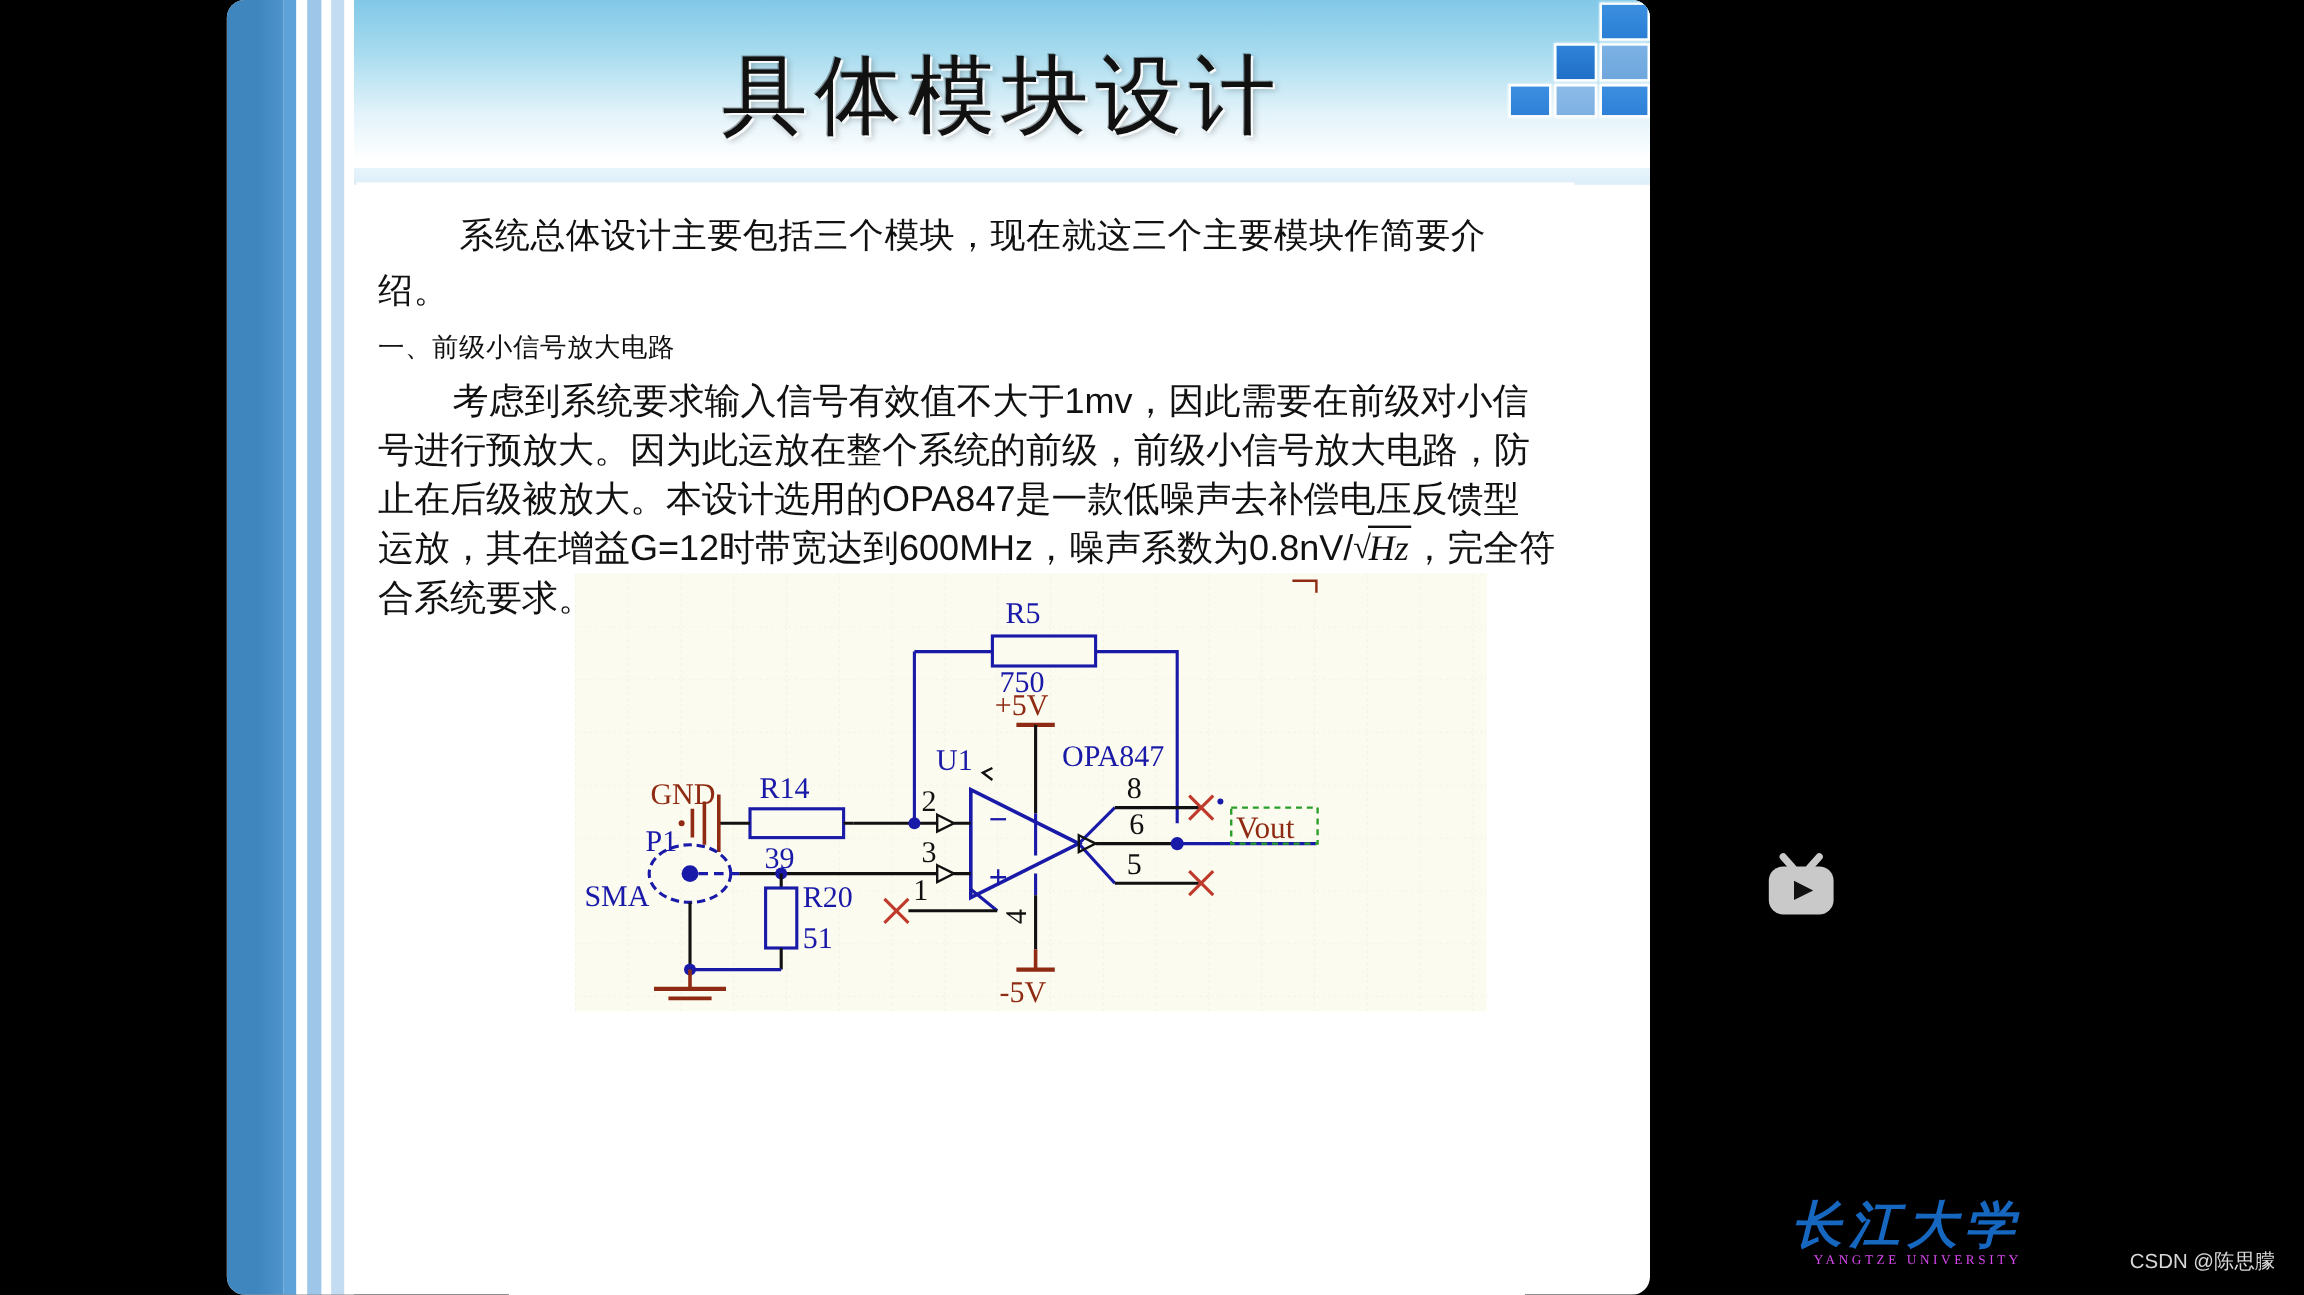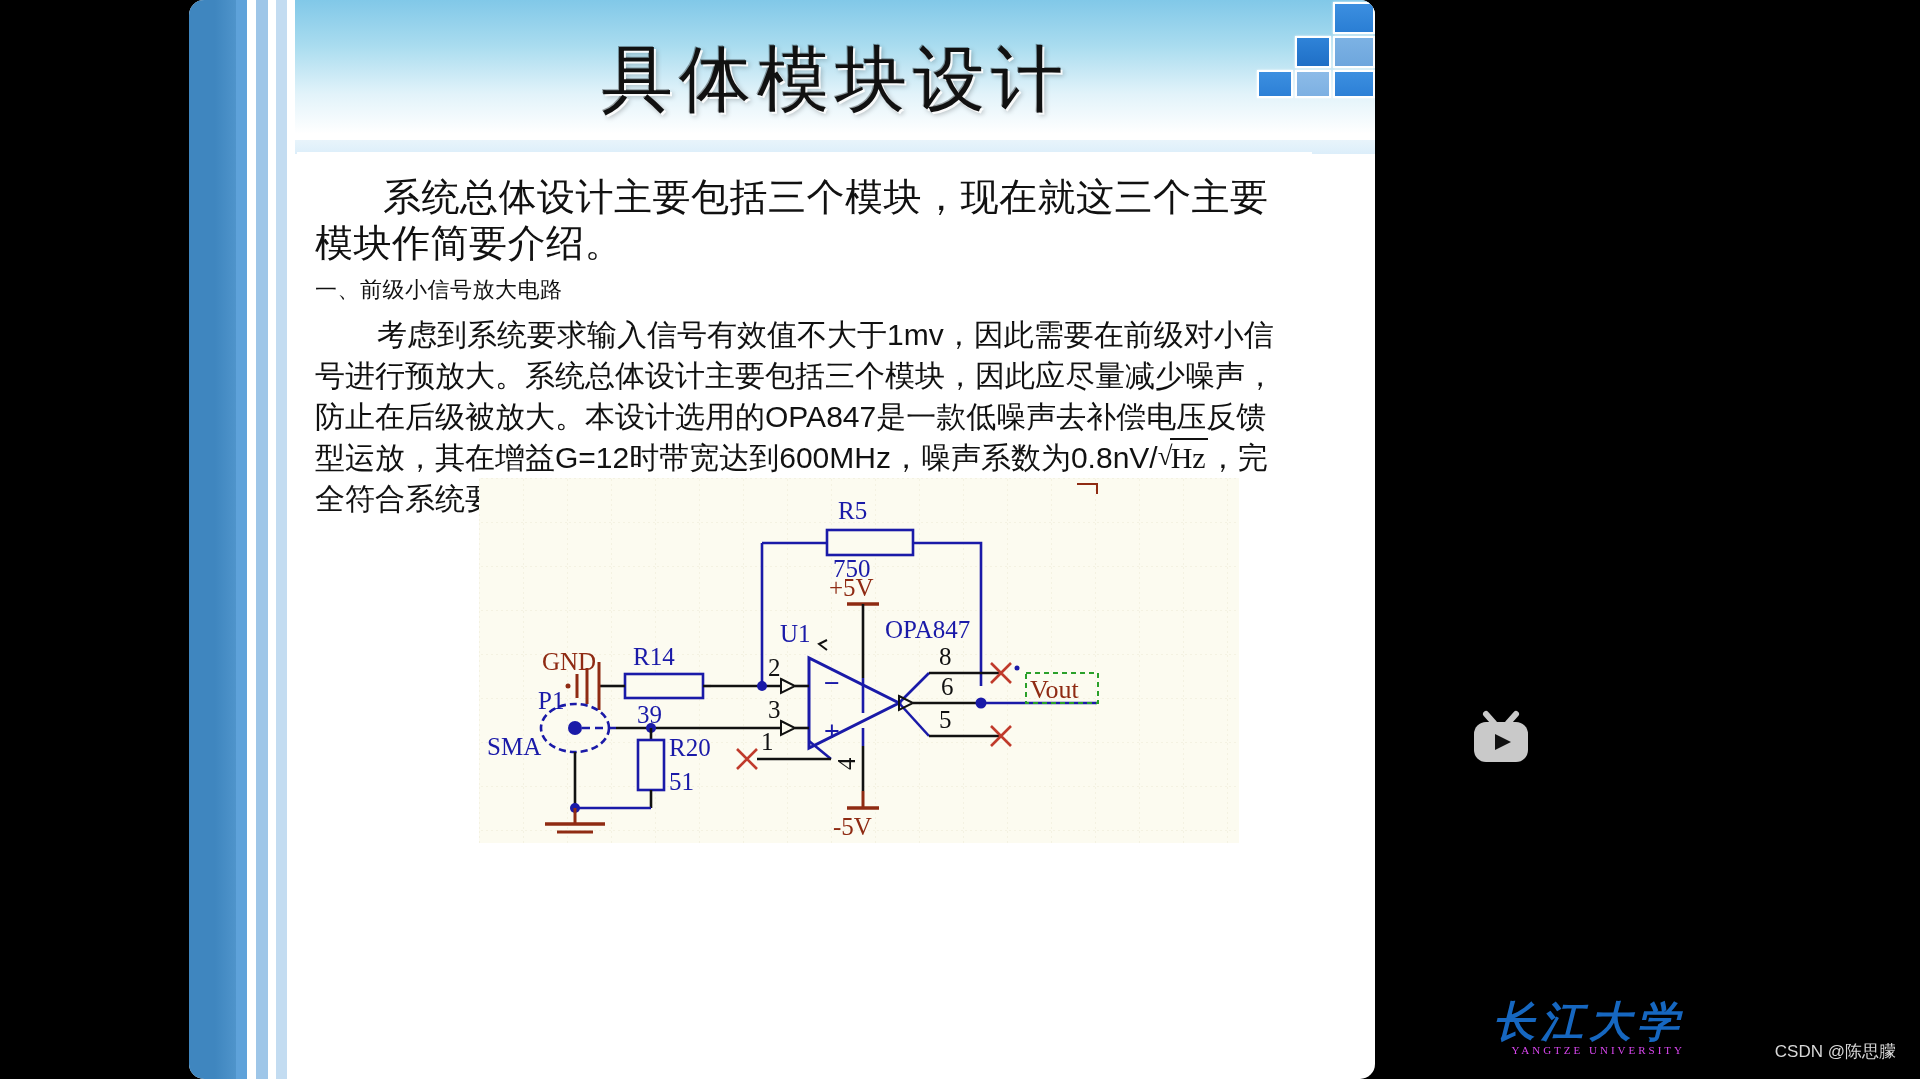--- a/index.html
+++ b/index.html
@@ -55,27 +55,27 @@
   .sq5 { right:44px; top:70px; width:36px; height:28px; background:linear-gradient(180deg,#8cbbe8,#7db0e2); }
   .sq6 { right:82px; top:70px; width:36px; height:28px; background:linear-gradient(180deg,#3c8fe0,#2d80d6); }
 
   
   #body-box {
     position:absolute; left:108px; top:152px; width:1015px; height:292px;
     background:#ffffff;
     font-family:"Liberation Sans", sans-serif;
     color:#111; padding:22px 16px 0 18px;
   }
-  .p-lead { font-size:38px; line-height:46px; text-indent:68px; font-weight:500; letter-spacing:.5px; }
+  .p-lead { font-size:29px; line-height:46px; text-indent:68px; font-weight:500; letter-spacing:.5px; }
   .p-head { font-size:22px; line-height:48px; font-weight:500; letter-spacing:.5px; }
   .p-main { font-size:30px; line-height:41px; font-weight:500; letter-spacing:0px; }
   .p-main .ind { display:inline-block; width:62px; }
   .sqrt {
     display:inline-block; position:relative; font-family:"Liberation Serif", serif;
-    padding-left:13px; padding-right:2px;
+    font-style:italic; padding-left:13px; padding-right:2px;
   }
   .sqrt::before {
     content:"√"; position:absolute; left:0; top:-1px; font-style:normal; font-size:27px;
   }
   .sqrt::after {
     content:""; position:absolute; left:12px; right:0; top:1px; height:2px; background:#111;
   }
 
   
   #schematic {
@@ -124,21 +124,21 @@
       <i class="sq4"></i>
       <i class="sq5"></i>
       <i class="sq6"></i>
     </div>
 
     <div id="slide-title">具体模块设计</div>
 
     <div id="body-box">
       <div class="p-lead">系统总体设计主要包括三个模块，现在就这三个主要模块作简要介绍。</div>
       <div class="p-head">一、前级小信号放大电路</div>
-      <div class="p-main"><span class="ind"></span><span>考虑到系统要求输入信号有效值不大于1mv，因此需要在前级对小信号进行预放大。系统总体设计主要包括三个模块，因此应尽量减少噪声，防止在后级被放大。本设计选用的OPA847是一款低噪声去补偿电压反馈型运放，其在增益G=12时带宽达到600MHz，噪声系数为0.8nV/</span><span class="sqrt">Hz</span><span>，完全符合系统要求。具体电路如下图：</span></div>
+      <div class="p-main"><span class="ind"></span><span>考虑到系统要求输入信号有效值不大于1mv，因此需要在前级对小信号进行预放大。因为此运放在整个系统的前级，前级小信号放大电路，防止在后级被放大。本设计选用的OPA847是一款低噪声去补偿电压反馈型运放，其在增益G=12时带宽达到600MHz，噪声系数为0.8nV/</span><span class="sqrt">Hz</span><span>，完全符合系统要求。具体电路如下图：</span></div>
     </div>
 
     <div id="schematic">
       <svg width="760" height="365" viewBox="0 0 760 365" xmlns="http://www.w3.org/2000/svg">
         <defs>
           <pattern id="grid" width="44" height="44" patternUnits="userSpaceOnUse">
             <path d="M 44 0 L 0 0 0 44" fill="none" stroke="#ece9d4" stroke-width="1" stroke-dasharray="2 3"></path>
           </pattern>
         </defs>
         <rect width="760" height="365" fill="#fcfbf0"></rect>

